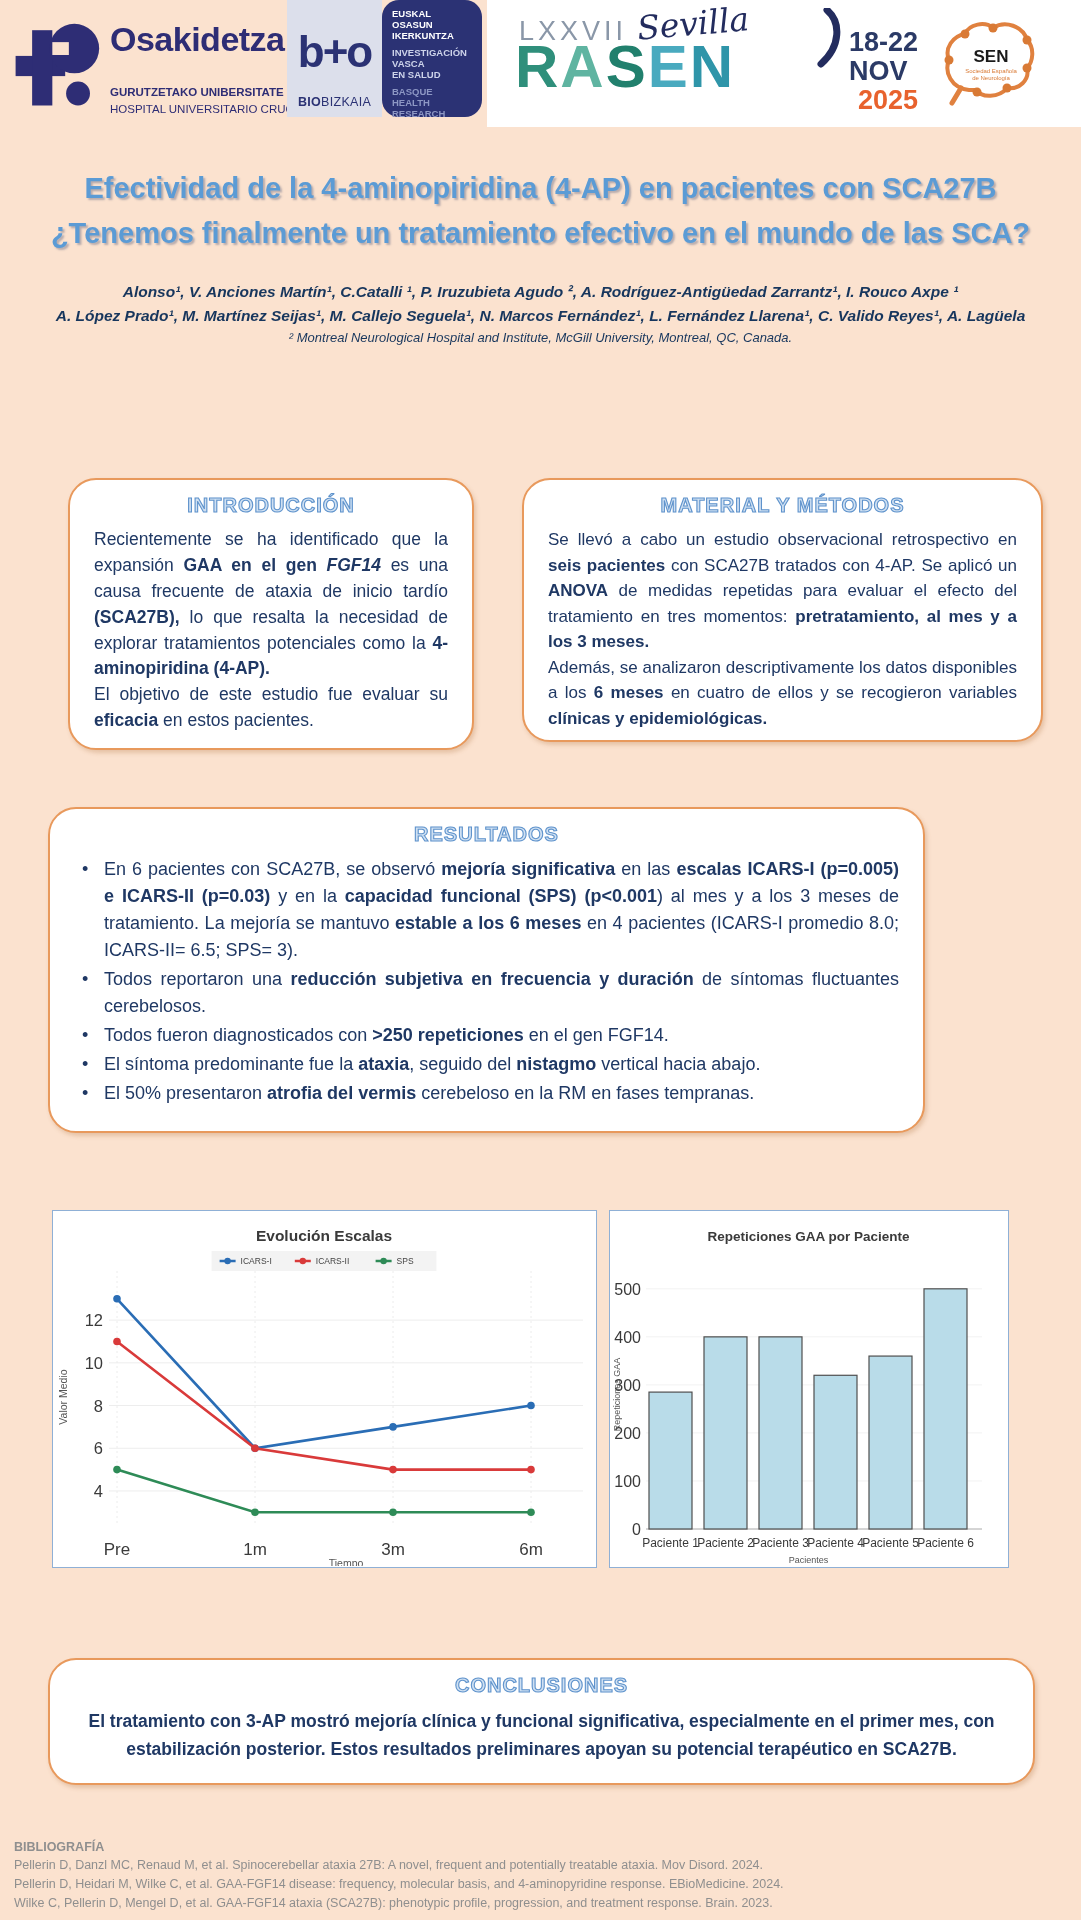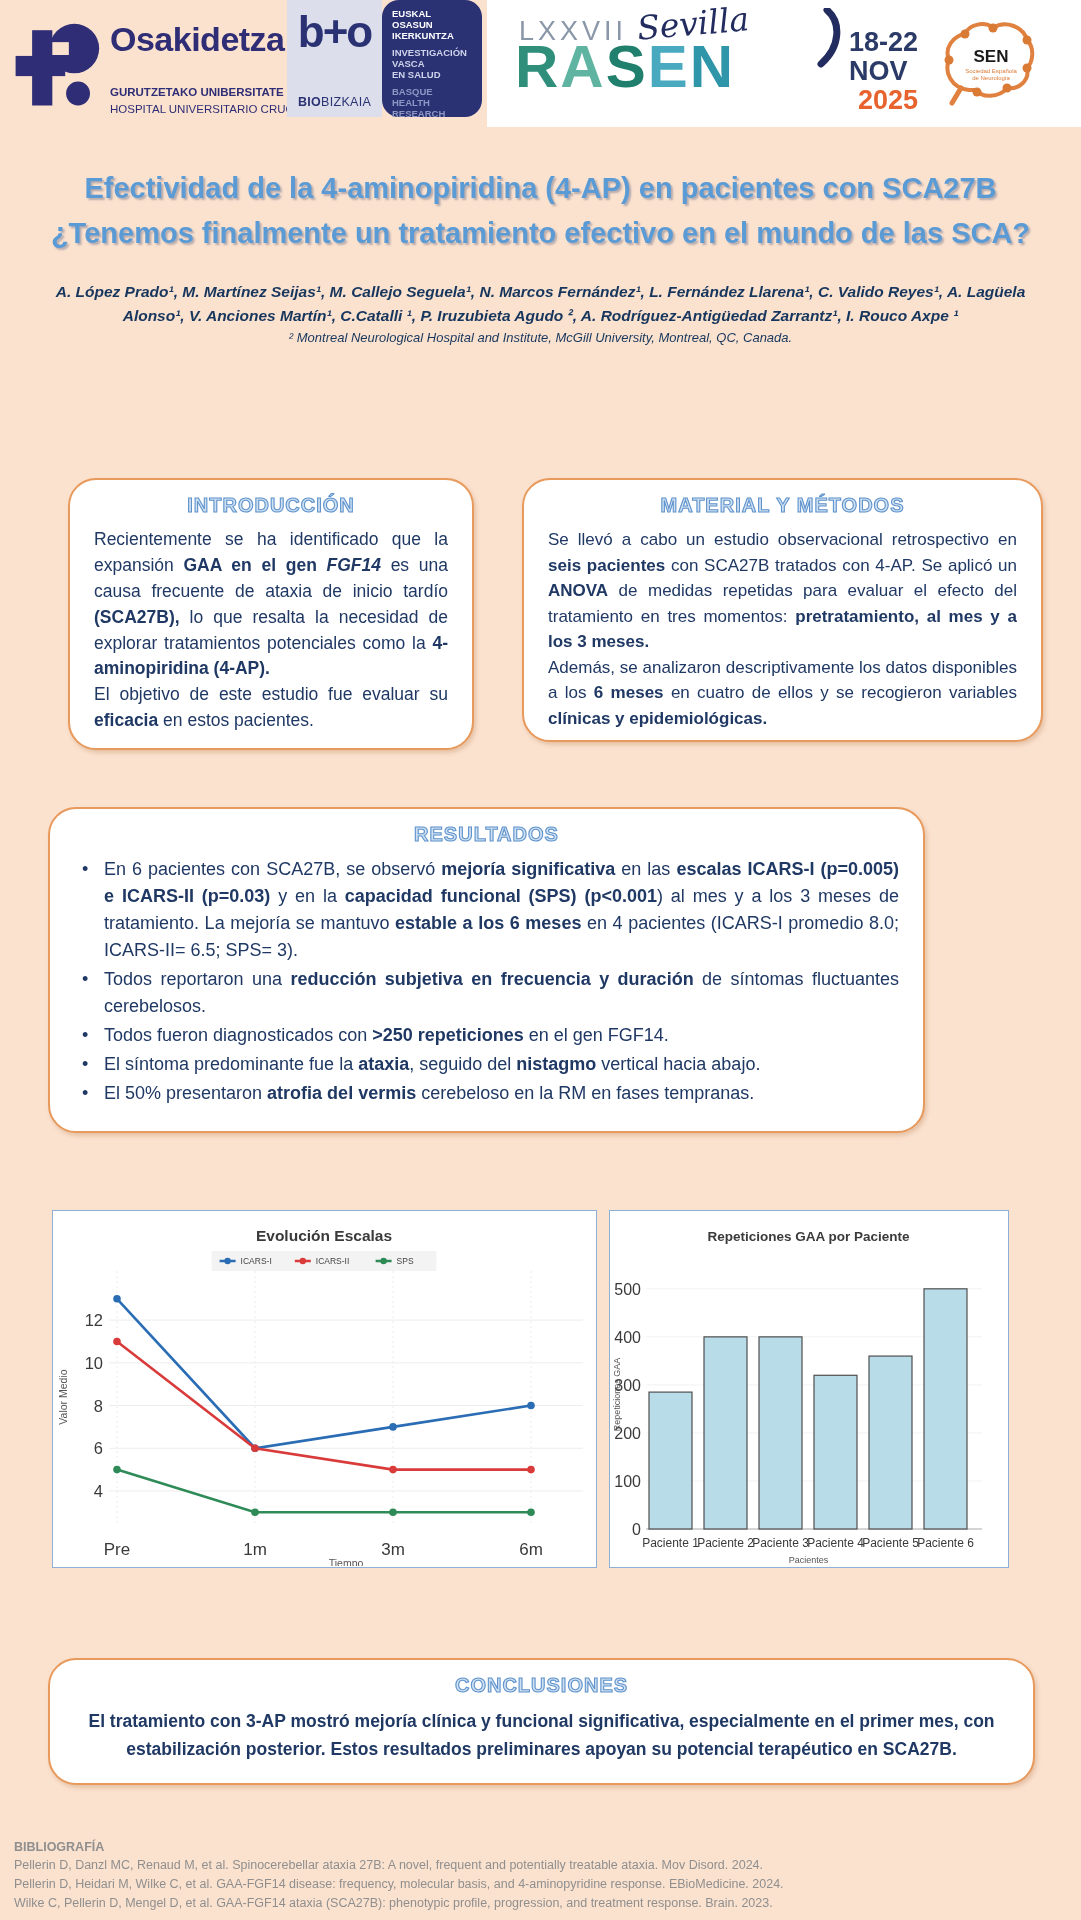--- a/index.html
+++ b/index.html
@@ -7,21 +7,21 @@
           font-family:"Liberation Sans",sans-serif;overflow:hidden;color:#1f3864;}
 
   
   .osk-block{position:absolute;left:10px;top:8px;width:272px;height:110px;}
   .osk-mark{position:absolute;left:0;top:2px;}
   .osk-name{position:absolute;left:100px;top:12px;font-size:34px;font-weight:bold;color:#2e2d75;letter-spacing:-0.5px;}
   .osk-sub1{position:absolute;left:100px;top:78px;font-size:11.5px;font-weight:bold;color:#2e2d75;white-space:nowrap;}
   .osk-sub2{position:absolute;left:100px;top:95px;font-size:11.5px;color:#2e2d75;white-space:nowrap;}
 
   .bio-block{position:absolute;left:287px;top:0;width:95px;height:117px;background:#dcdfeb;text-align:center;}
-  .bio-word{margin-top:2px;font-size:44px;font-weight:800;color:#2b3274;line-height:60px;letter-spacing:-2px;}
+  .bio-word{margin-top:22px;font-size:44px;font-weight:800;color:#2b3274;line-height:60px;letter-spacing:-2px;}
   .bio-brand{position:absolute;bottom:8px;left:0;right:0;font-size:12.5px;color:#2b3274;letter-spacing:0.3px;}
   .bio-brand b{font-weight:800;}
 
   .basque-block{position:absolute;left:382px;top:0;width:100px;height:117px;background:#2b3274;
                 padding:8px 0 0 10px;box-sizing:border-box;border-radius:17px;}
   .bq-line{font-size:9.5px;line-height:11px;color:#ffffff;font-weight:bold;}
   .bq-line.es{color:#cdd3ea;font-weight:bold;}
   .bq-line.en{color:#8d97c4;font-weight:bold;}
   .bq-gap{height:6px;}
 
@@ -139,22 +139,22 @@
       <text x="52" y="62" text-anchor="middle" font-size="6" fill="#d97a35">de Neurología</text>
     </svg>
   </div>
 
   <div class="poster-title">
     <div>Efectividad de la 4-aminopiridina (4-AP) en pacientes con SCA27B</div>
     <div>¿Tenemos finalmente un tratamiento efectivo en el mundo de las SCA?</div>
   </div>
 
   <div class="authors">
+    <div class="aline">Alonso¹, V. Anciones Martín¹, C.Catalli ¹, P. Iruzubieta Agudo ², A. Rodríguez-Antigüedad Zarrantz¹, I. Rouco Axpe ¹</div>
     <div class="aline">A. López Prado¹, M. Martínez Seijas¹, M. Callejo Seguela¹, N. Marcos Fernández¹, L. Fernández Llarena¹, C. Valido Reyes¹, A. Lagüela</div>
-    <div class="aline">Alonso¹, V. Anciones Martín¹, C.Catalli ¹, P. Iruzubieta Agudo ², A. Rodríguez-Antigüedad Zarrantz¹, I. Rouco Axpe ¹</div>
     <div class="affil">² Montreal Neurological Hospital and Institute, McGill University, Montreal, QC, Canada.</div>
   </div>
 
   <div class="box" id="intro-box">
     <div class="box-inner">
       <div class="section-heading">INTRODUCCIÓN</div>
       <div class="box-body">Recientemente se ha identificado que la expansión <b>GAA en el gen</b> <b><i>FGF14</i></b> es una causa frecuente de ataxia de inicio tardío <b>(SCA27B),</b> lo que resalta la necesidad de explorar tratamientos potenciales como la <b>4-aminopiridina (4-AP).</b><br>El objetivo de este estudio fue evaluar su <b>eficacia</b> en estos pacientes.</div>
     </div>
   </div>
 

